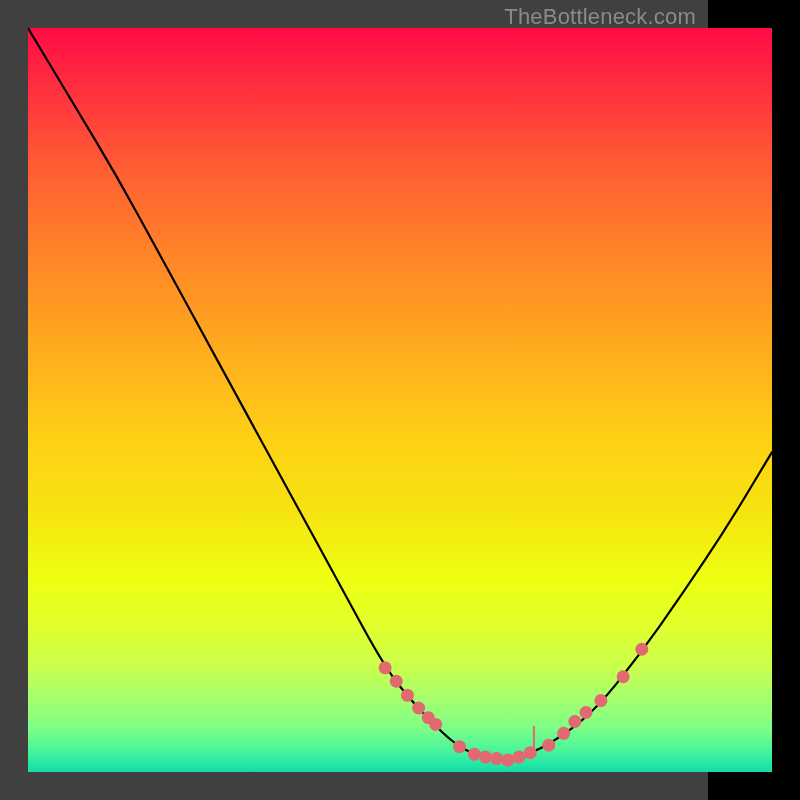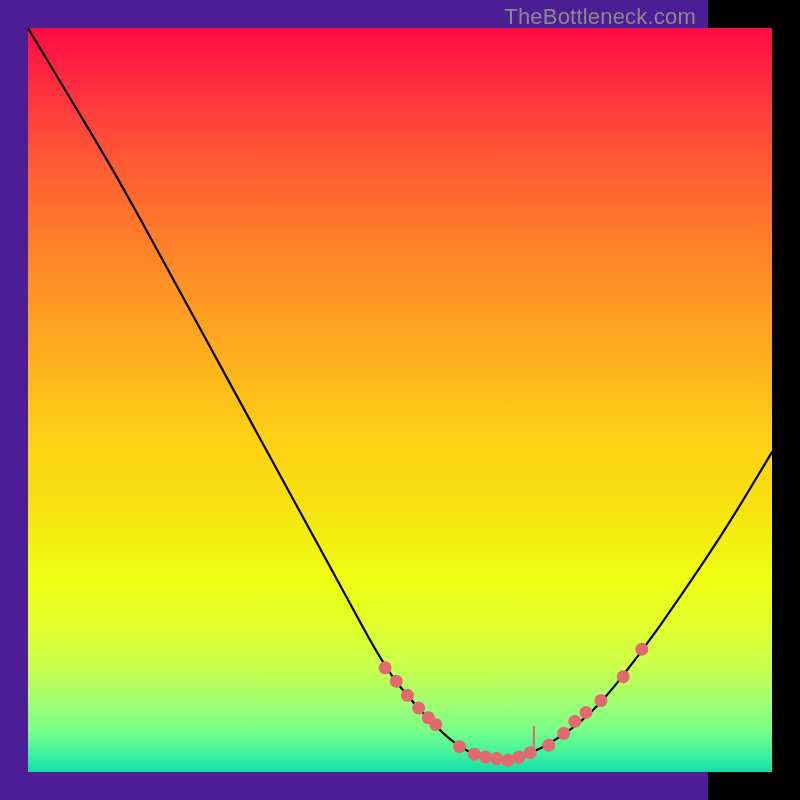--- a/index.html
+++ b/index.html
@@ -1,21 +1,21 @@
 <!DOCTYPE html>
 <html><head>
 <meta charset="utf-8">
 <style>
   * { margin: 0; padding: 0; box-sizing: border-box; }
   html, body { width: 800px; height: 800px; overflow: hidden; background: #000; }
   .wrap {
     position: relative;
     width: 708px;
     height: 800px;
-    background: #4c1d95;
+    background: #404040;
   }
   .attribution {
     position: absolute;
     top: 4px;
     right: 12px;
     font-family: Arial, Helvetica, sans-serif;
     font-size: 22px;
     color: #8a8a8a;
     letter-spacing: 0.2px;
   }

